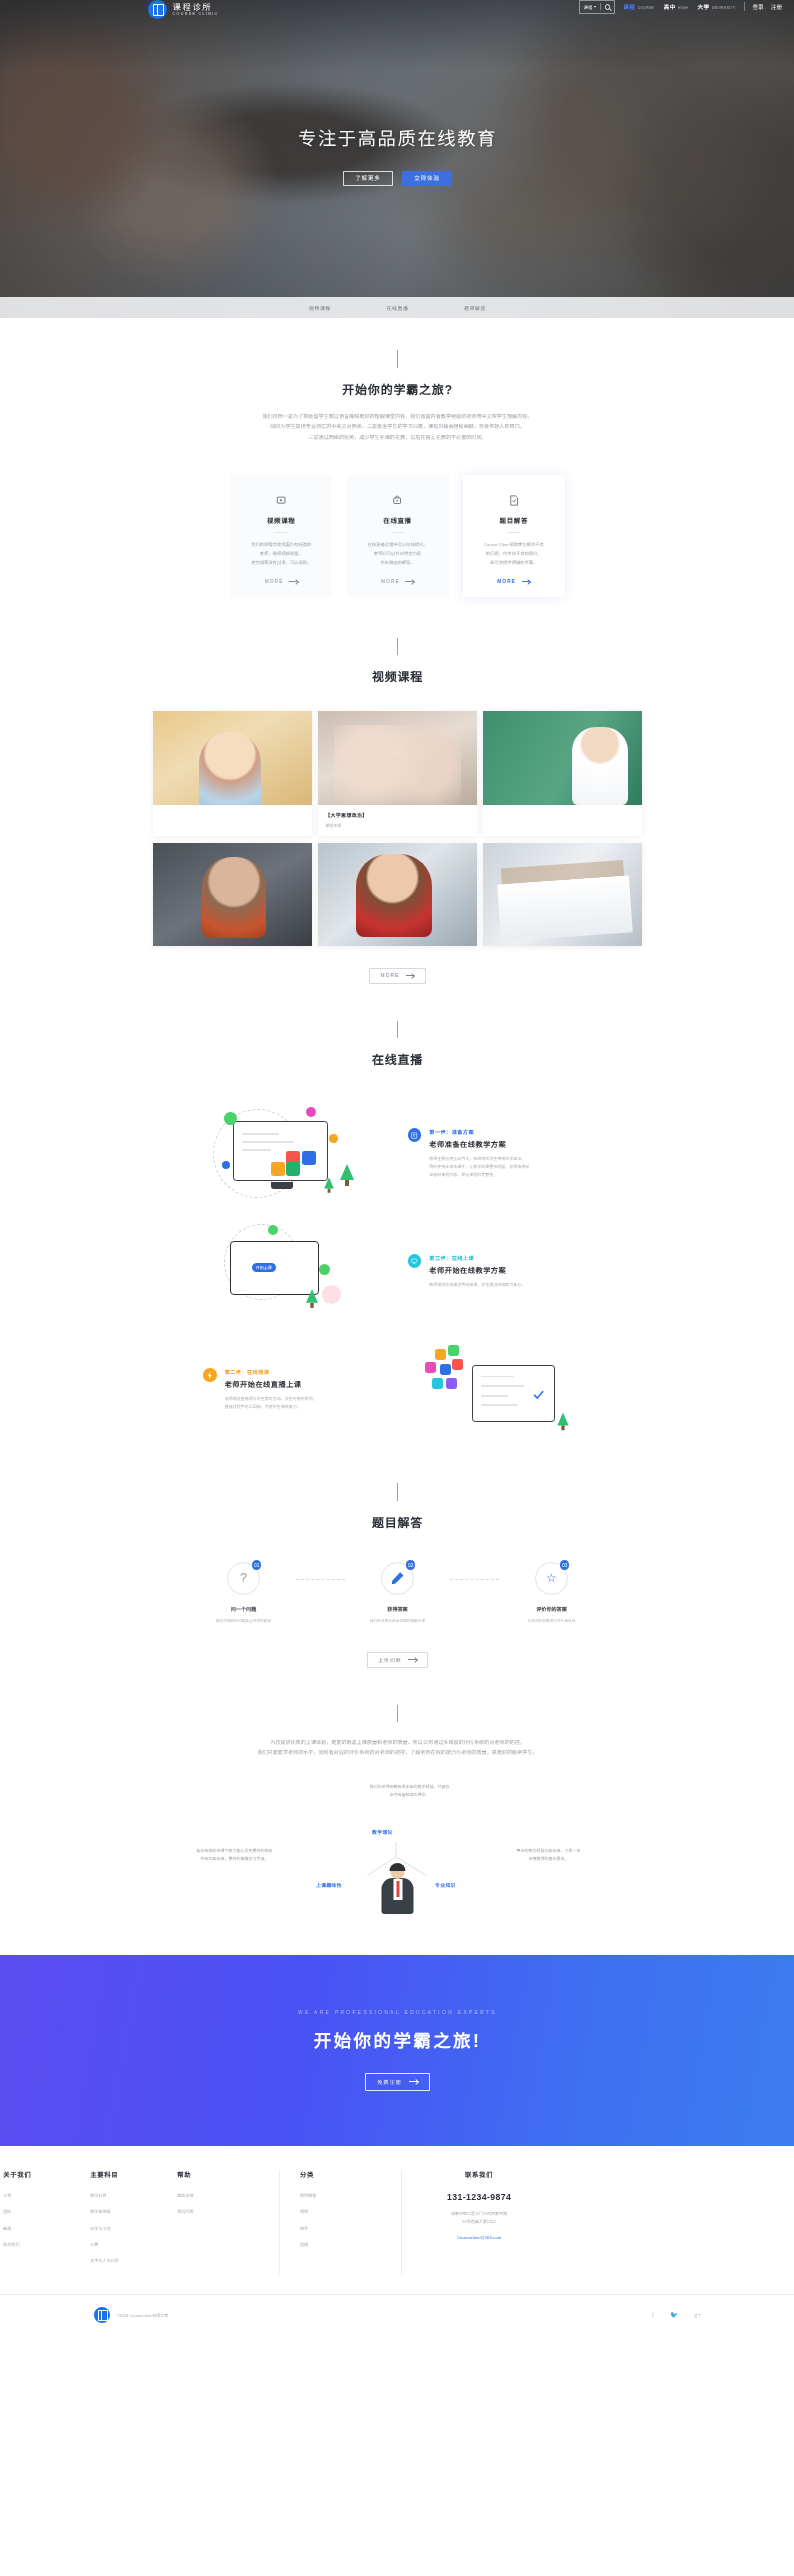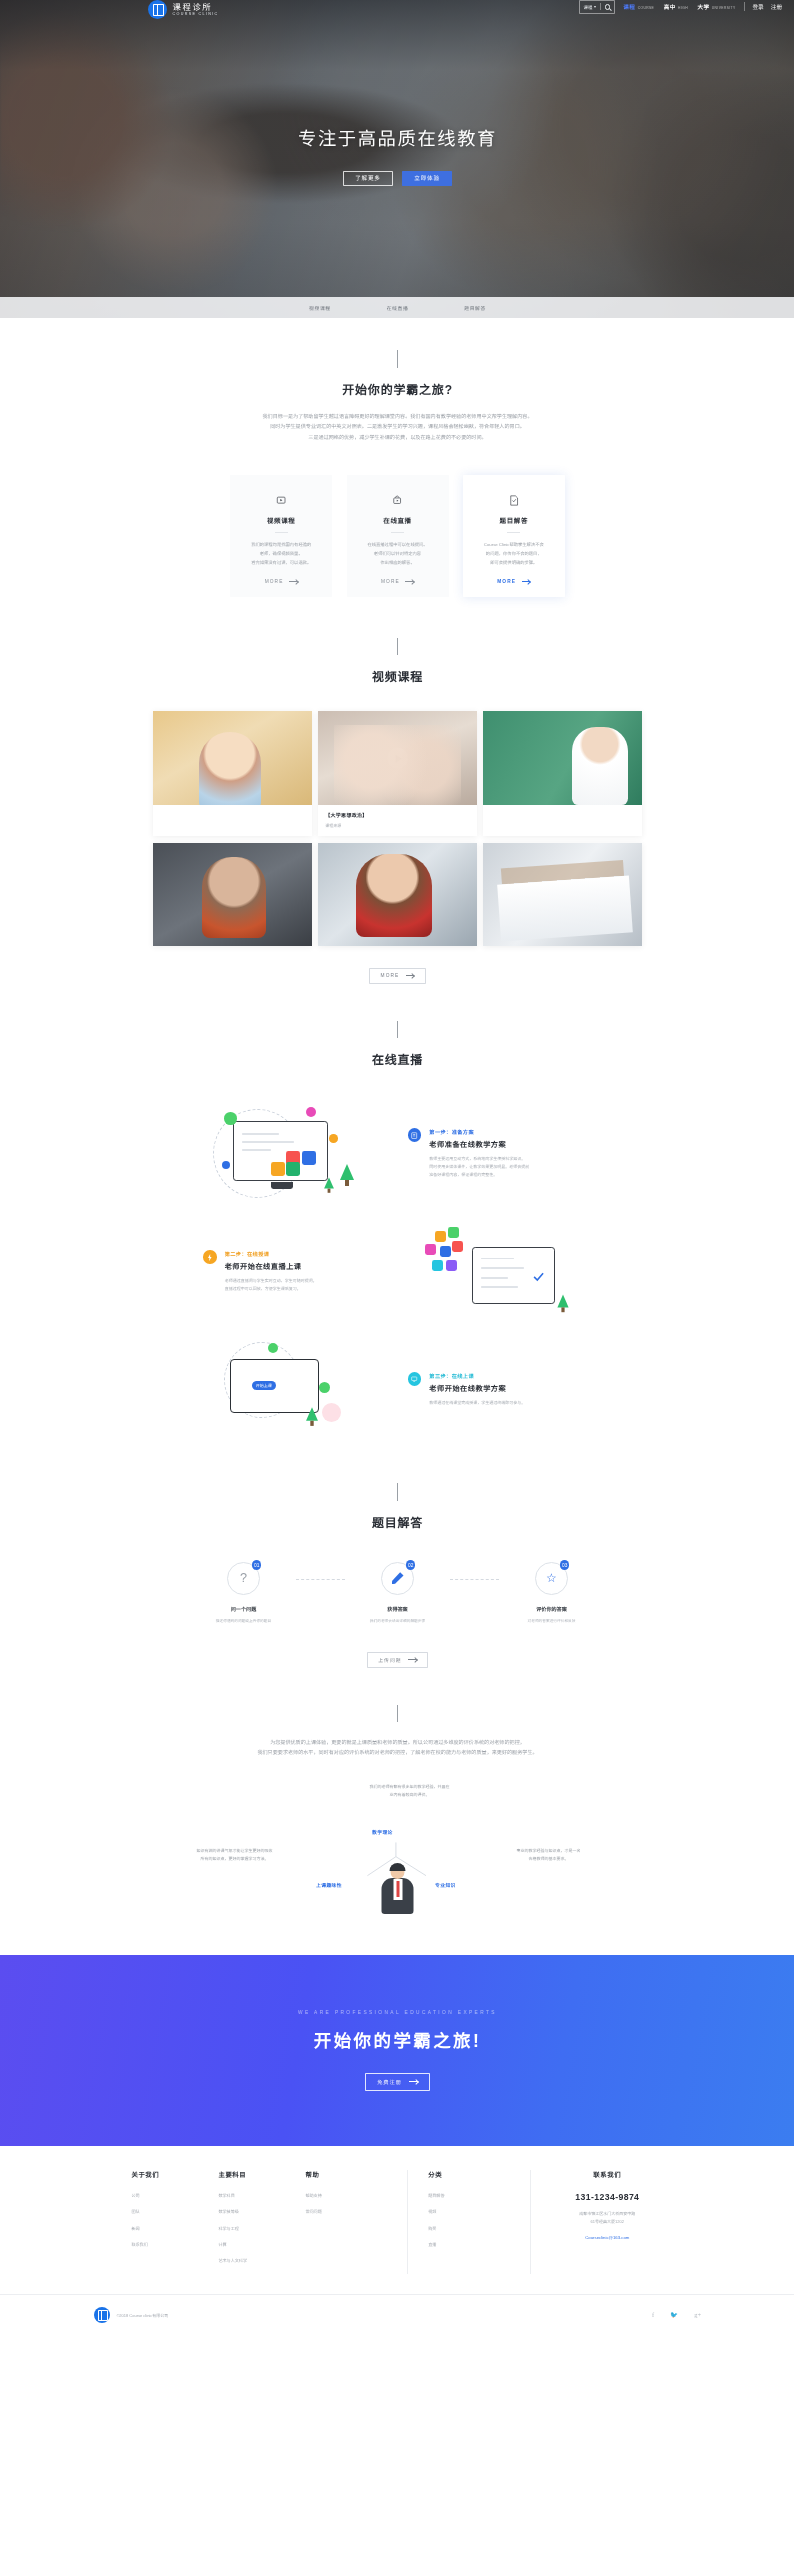--- a/index.html
+++ b/index.html
@@ -259,21 +259,21 @@
   .cta-eyebrow { font-size: 4.8px; color: rgba(255,255,255,.55); letter-spacing: 2.4px; text-transform: uppercase; }
   .cta-title { font-size: 17.5px; color: #fff; font-weight: 700; letter-spacing: 2.4px; margin-top: 12.7px; }
   .cta-btn {
     margin-top: 20.7px; border: 0.8px solid rgba(255,255,255,.85); color: #fff; background: transparent;
     height: 17.5px; padding: 0 11px; font-size: 5.2px; letter-spacing: 1px; cursor: pointer;
     display: inline-flex; align-items: center; gap: 7.2px; border-radius: 0.8px;
   }
 
   
   .footer { background: #fff; padding: 24px 0 0; }
-  .fcols { display: flex; justify-content: center; gap: 0; padding: 0 0 20.7px; }
+  .fcols { display: flex; justify-content: flex-start; gap: 0; padding: 0 0 20.7px; }
   .fcol { width: 87px; padding-left: 3.2px; }
   .fcol.wide { width: 119px; text-align: center; padding-left: 0; }
   .fdiv { width: 0.8px; background: #eceef1; margin: 0 17.5px; align-self: stretch; }
   .fh { font-size: 6.4px; font-weight: 700; color: #2b2f36; letter-spacing: 0.6px; margin-bottom: 13.5px; }
   .fl { font-size: 4.1px; color: #a4a9b0; margin-bottom: 10.3px; cursor: pointer; }
   .fphone { font-size: 8.7px; font-weight: 700; color: #2b2f36; letter-spacing: 0.4px; }
   .faddr { font-size: 4px; color: #a4a9b0; line-height: 2; margin-top: 8px; }
   .fmail { font-size: 4.3px; color: #2f6fe4; margin-top: 8.7px; cursor: pointer; }
   .fbar { border-top: 0.8px solid #eceef1; height: 41px; display: flex; align-items: center; padding: 0 94px; }
   .fbrand { display: flex; align-items: center; gap: 6.4px; }
@@ -493,20 +493,46 @@
           <div>
             <div class="step-k">第一步：准备方案</div>
             <div class="step-h">老师准备在线教学方案</div>
             <div class="step-p" style="white-space:pre-line">教师主要运用互动方式，系统地向学生传授科学知识。
 同时使用多媒体课件，让教学效果更加明显。老师会提前
 准备好课程内容，保证课程的完整性。</div>
           </div>
         </div>
       </div>
 
+      <div class="step">
+        <div class="step-art">
+          <div class="arc" style="left:20.7px;top:3.2px;width:76px;height:76px;"></div>
+          <div class="mon mon-3">
+            <span class="chip" style="left:20.7px;top:20.7px;background:#2f6fe4;">开始上课</span>
+          </div>
+          <i class="dotc" style="left:65px;top:4.8px;width:10.3px;height:10.3px;background:#4bd16a;"></i>
+          <i class="dotc" style="left:116px;top:44px;width:11px;height:11px;background:#4bd16a;"></i>
+          <i class="dotc" style="left:119px;top:65px;width:19px;height:19px;background:#fde0e6;"></i>
+          <i class="tree" style="left:102px;top:68px;transform:scale(.85);"></i>
+        </div>
+        <div class="step-txt">
+          <div class="step-badge b-cyan">
+            <svg width="6.4" height="6.4" viewBox="0 0 20 18" fill="none" stroke="#fff" stroke-width="1.8">
+              <rect x="2" y="2" width="16" height="11" rx="1.5"></rect>
+                <path d="M7 16h6"></path>
+            </svg>
+          </div>
+          <div>
+            <div class="step-k c">第三步：在线上课</div>
+            <div class="step-h">老师开始在线教学方案</div>
+            <div class="step-p" style="white-space:pre-line">教师通过在线课堂完成授课，学生通过终端即可参与。</div>
+          </div>
+        </div>
+      </div>
+
       <div class="step rev">
         <div class="step-art">
           <div class="mon mon-2" style="left:64px;top:27px;">
             <i class="ln" style="left:8px;top:9.5px;width:33px;"></i>
             <i class="ln" style="left:8px;top:19px;width:43px;"></i>
             <i class="ln" style="left:8px;top:29px;width:27px;"></i>
             <i class="ln" style="left:8px;top:38px;width:37px;"></i>
             <svg style="position:absolute;right:9.5px;top:22px" width="12.7" height="12.7" viewBox="0 0 24 24" fill="none" stroke="#2f6fe4" stroke-width="3">
                 <path d="M4 13l6 6L21 6"></path>
               </svg>
@@ -528,46 +554,20 @@
           </div>
           <div>
             <div class="step-k o">第二步：在线授课</div>
             <div class="step-h">老师开始在线直播上课</div>
             <div class="step-p" style="white-space:pre-line">老师通过直播间与学生实时互动，学生可随时提问。
 直播过程中可以回放，方便学生课后复习。</div>
           </div>
         </div>
       </div>
 
-      <div class="step">
-        <div class="step-art">
-          <div class="arc" style="left:20.7px;top:3.2px;width:76px;height:76px;"></div>
-          <div class="mon mon-3">
-            <span class="chip" style="left:20.7px;top:20.7px;background:#2f6fe4;">开始上课</span>
-          </div>
-          <i class="dotc" style="left:65px;top:4.8px;width:10.3px;height:10.3px;background:#4bd16a;"></i>
-          <i class="dotc" style="left:116px;top:44px;width:11px;height:11px;background:#4bd16a;"></i>
-          <i class="dotc" style="left:119px;top:65px;width:19px;height:19px;background:#fde0e6;"></i>
-          <i class="tree" style="left:102px;top:68px;transform:scale(.85);"></i>
-        </div>
-        <div class="step-txt">
-          <div class="step-badge b-cyan">
-            <svg width="6.4" height="6.4" viewBox="0 0 20 18" fill="none" stroke="#fff" stroke-width="1.8">
-              <rect x="2" y="2" width="16" height="11" rx="1.5"></rect>
-                <path d="M7 16h6"></path>
-            </svg>
-          </div>
-          <div>
-            <div class="step-k c">第三步：在线上课</div>
-            <div class="step-h">老师开始在线教学方案</div>
-            <div class="step-p" style="white-space:pre-line">教师通过在线课堂完成授课，学生通过终端即可参与。</div>
-          </div>
-        </div>
-      </div>
-
     </div>
   </section>
 
   <section class="section" style="padding-top:35px">
     <div class="tick"></div>
     <h2 class="sec-title">题目解答</h2>
 
     <div class="qa">
       <div class="qa-item">
         <div class="qa-circ">?

